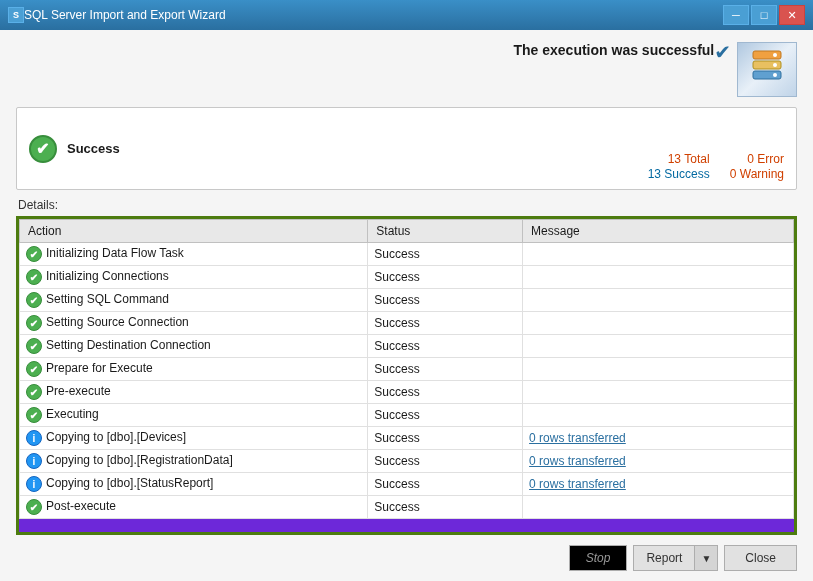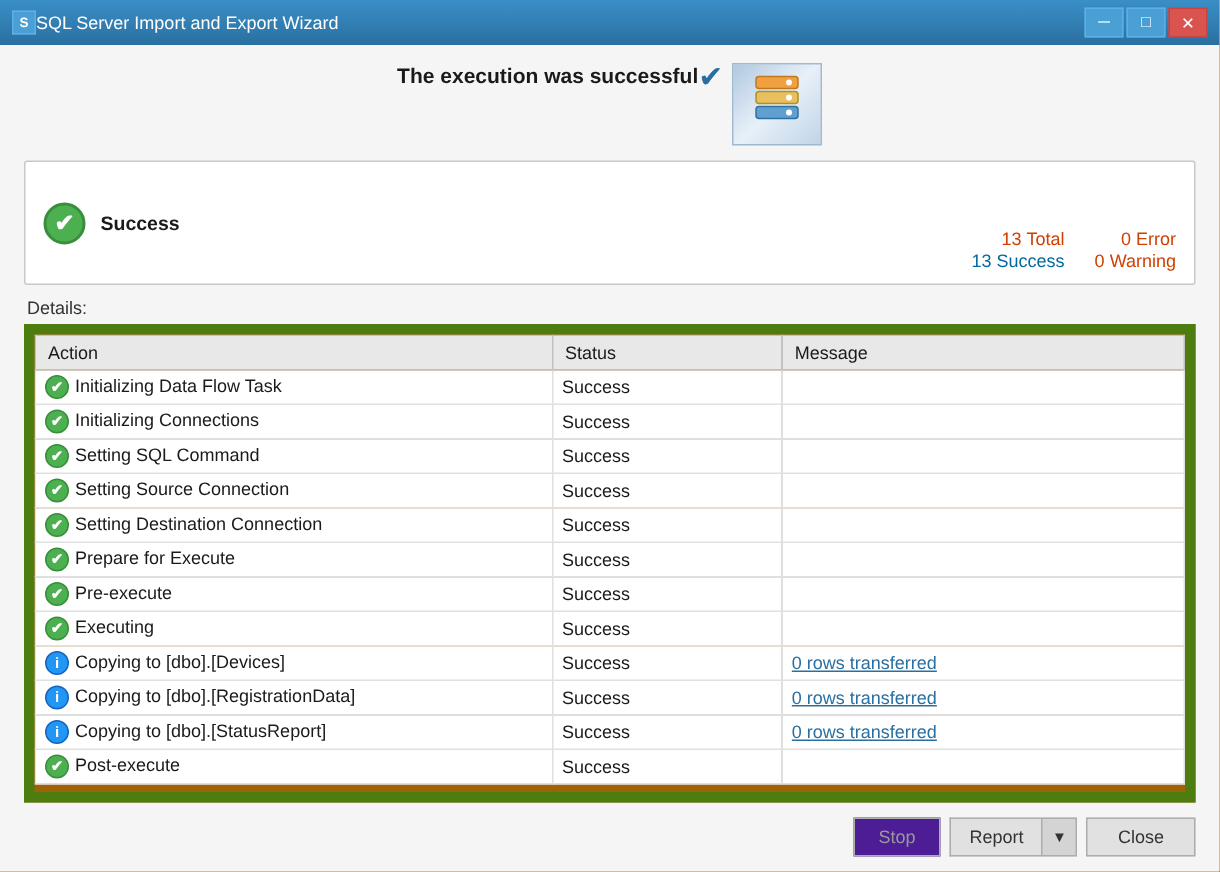--- a/index.html
+++ b/index.html
@@ -61,21 +61,21 @@
       background: #f5f5f5;
       padding: 12px 16px 10px 16px;
       height: calc(581px - 30px);
       display: flex;
       flex-direction: column;
     }
 
     
     .header-area {
       display: flex;
-      justify-content: center;
+      justify-content: flex-end;
       align-items: flex-start;
       margin-bottom: 10px;
     }
     .execution-success-text {
       font-size: 14px;
       font-weight: bold;
       color: #1a1a1a;
     }
     .header-checkmark {
       color: #2a6fa0;
@@ -146,22 +146,22 @@
     .details-label {
       font-size: 12px;
       color: #333;
       margin-bottom: 4px;
       padding-left: 2px;
     }
 
     
     .table-container {
       flex: 1;
-      border: 7px solid #4d7c0f;
-      background: #a16207;
+      border: 3px solid #4d7c0f;
+      background: #6d28d9;
       overflow-y: auto;
     }
     table {
       width: 100%;
       border-collapse: collapse;
     }
     thead tr {
       background: #e8e8e8;
     }
     thead th {
@@ -223,22 +223,23 @@
       padding: 0 16px;
       border: 1px solid #adadad;
       background: #e1e1e1;
       font-size: 12px;
       color: #333;
       cursor: pointer;
       font-family: 'Segoe UI', Arial, sans-serif;
     }
     .btn-disabled {
       color: #999;
-      background: #4c1d95;
+      background: #000000;
       cursor: default;
+      font-style: italic;
     }
     .btn-report {
       display: flex;
       align-items: center;
       gap: 0;
     }
     .btn-report-main {
       height: 26px;
       padding: 0 12px;
       border: 1px solid #adadad;

